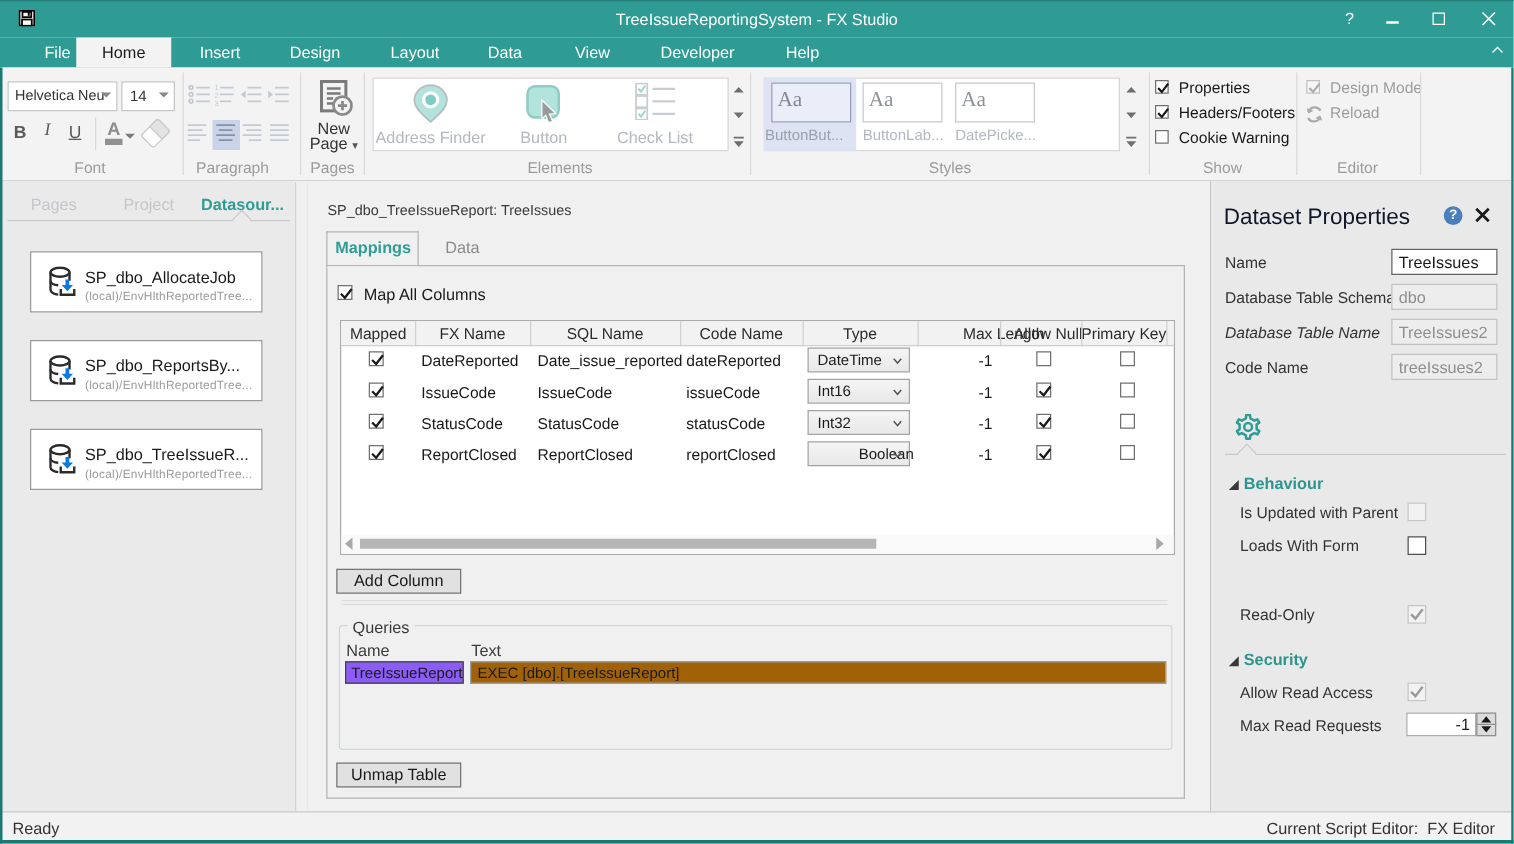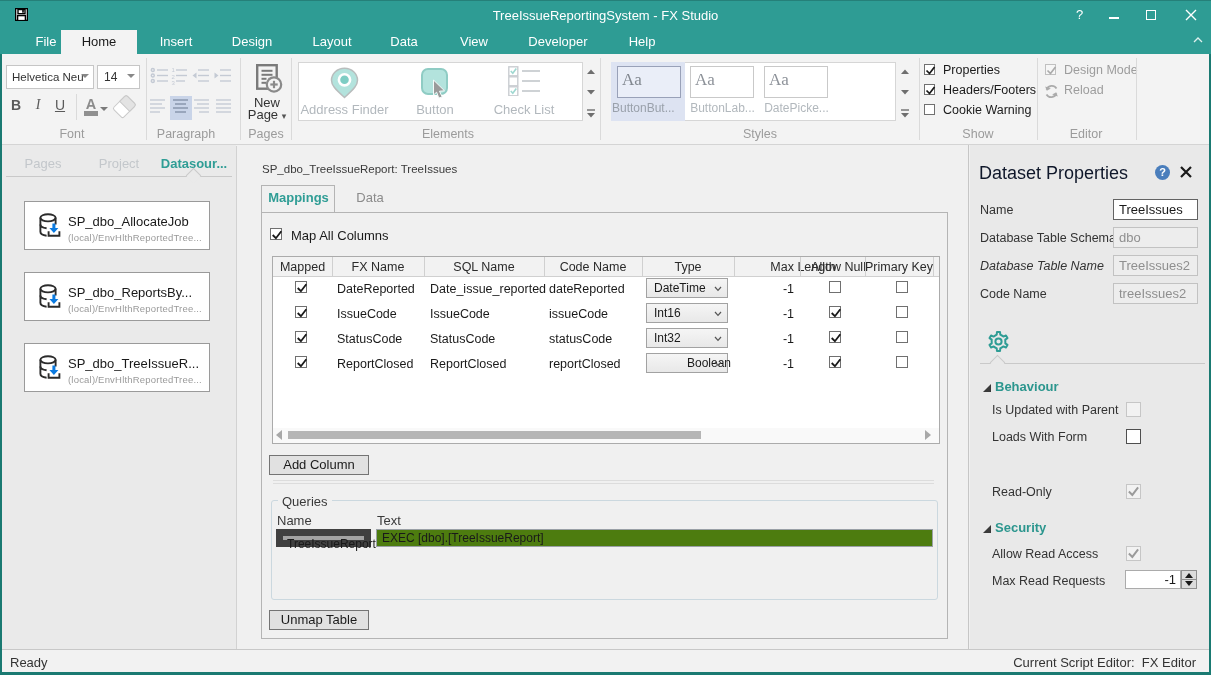--- a/index.html
+++ b/index.html
@@ -408,22 +408,22 @@
 <div class="abs" style="left:925px;top:430px;width:0;height:0;border-top:5px solid transparent;border-bottom:5px solid transparent;border-left:6px solid #a8a8a8;"></div>
 
 <div class="abs btn" style="left:269px;top:455px;width:100px;height:20px;">Add Column</div>
 <div class="abs" style="left:273px;top:480px;width:661px;height:1px;background:#dcdcdc;"></div>
 <div class="abs" style="left:273px;top:483px;width:661px;height:1px;background:#dcdcdc;"></div>
 
 <div class="abs" style="left:271px;top:500px;width:667px;height:100px;border:1px solid #cbd8df;border-radius:3px;"></div>
 <div class="abs" style="left:278px;top:494px;background:#f0f0f0;padding:0 4px;font-size:13px;color:#3a3a3a;">Queries</div>
 <div class="abs" style="left:277px;top:513px;font-size:13px;color:#3a3a3a;">Name</div>
 <div class="abs" style="left:377px;top:513px;font-size:13px;color:#3a3a3a;">Text</div>
-<div class="abs" style="left:276px;top:529px;width:95px;height:18px;background:#a3a3a3;border:7px solid #404040;font-size:12px;color:#1a1a1a;line-height:16px;padding-left:4px;">TreeIssueReport</div>
-<div class="abs" style="left:376px;top:529px;width:557px;height:18px;background:#4d7c0f;border:1px solid #9aa0a6;font-size:12px;color:#1a1a1a;line-height:16px;padding-left:5px;">EXEC [dbo].[TreeIssueReport]</div>
+<div class="abs" style="left:276px;top:529px;width:95px;height:18px;background:#8b5cf6;border:1px solid #404040;font-size:12px;color:#1a1a1a;line-height:16px;padding-left:4px;">TreeIssueReport</div>
+<div class="abs" style="left:376px;top:529px;width:557px;height:18px;background:#a16207;border:1px solid #9aa0a6;font-size:12px;color:#1a1a1a;line-height:16px;padding-left:5px;">EXEC [dbo].[TreeIssueReport]</div>
 
 <div class="abs btn" style="left:269px;top:610px;width:100px;height:20px;">Unmap Table</div>
 <div class="abs" id="rightpanel"></div>
 <div class="abs" style="left:968px;top:145px;width:1px;height:504px;background:#c6c6c6;"></div>
 <div class="abs" style="left:979px;top:163px;font-size:18px;color:#0f172a;">Dataset Properties</div>
 <div class="abs" style="left:1155px;top:165px;width:15px;height:15px;border-radius:50%;background:#4a7ebc;color:#fff;font-size:11px;font-weight:bold;text-align:center;line-height:15px;">?</div>
 <svg class="abs" style="left:1179px;top:165px" width="14" height="14" viewBox="0 0 14 14">
   <path d="M2 2 L12 12 M12 2 L2 12" stroke="#1a1a1a" stroke-width="2.2"></path>
 </svg>
 <div class="plabel" style="left:980px;top:203px;">Name</div>

